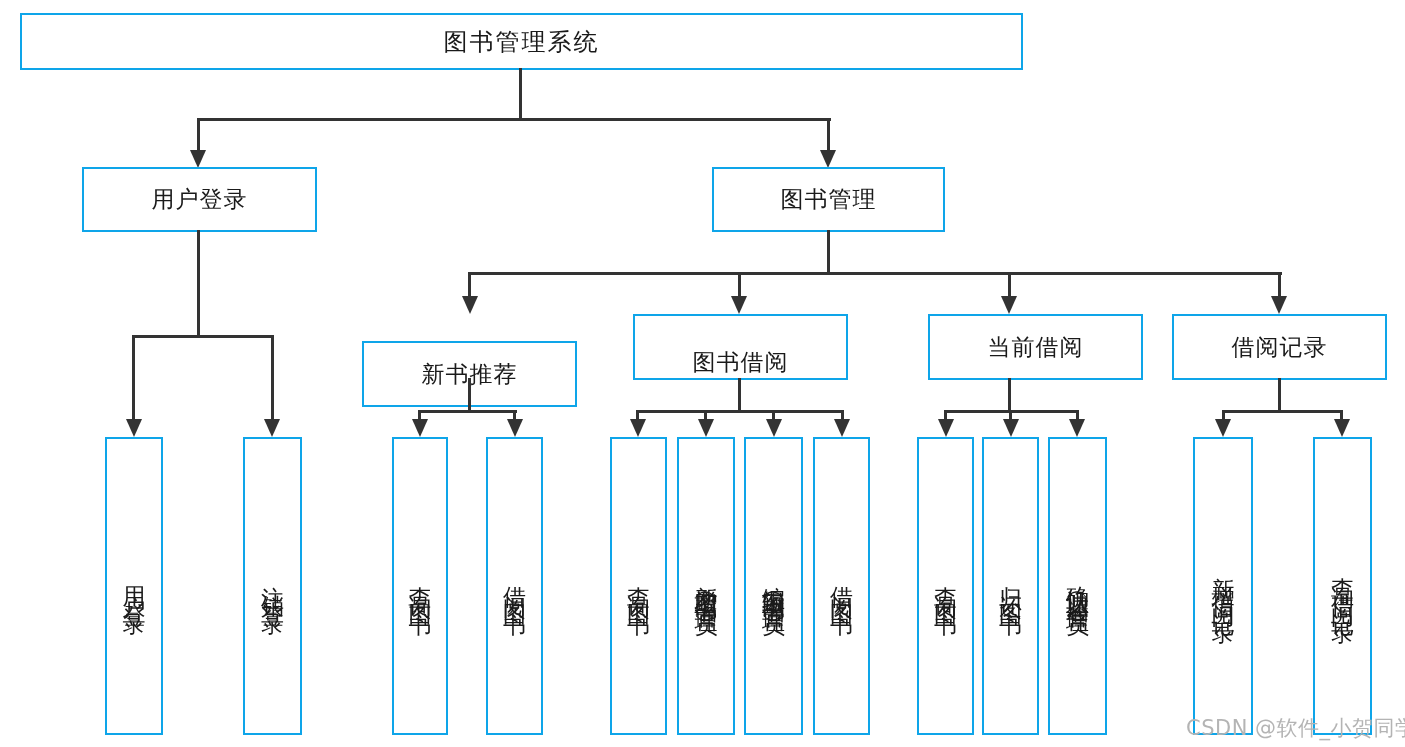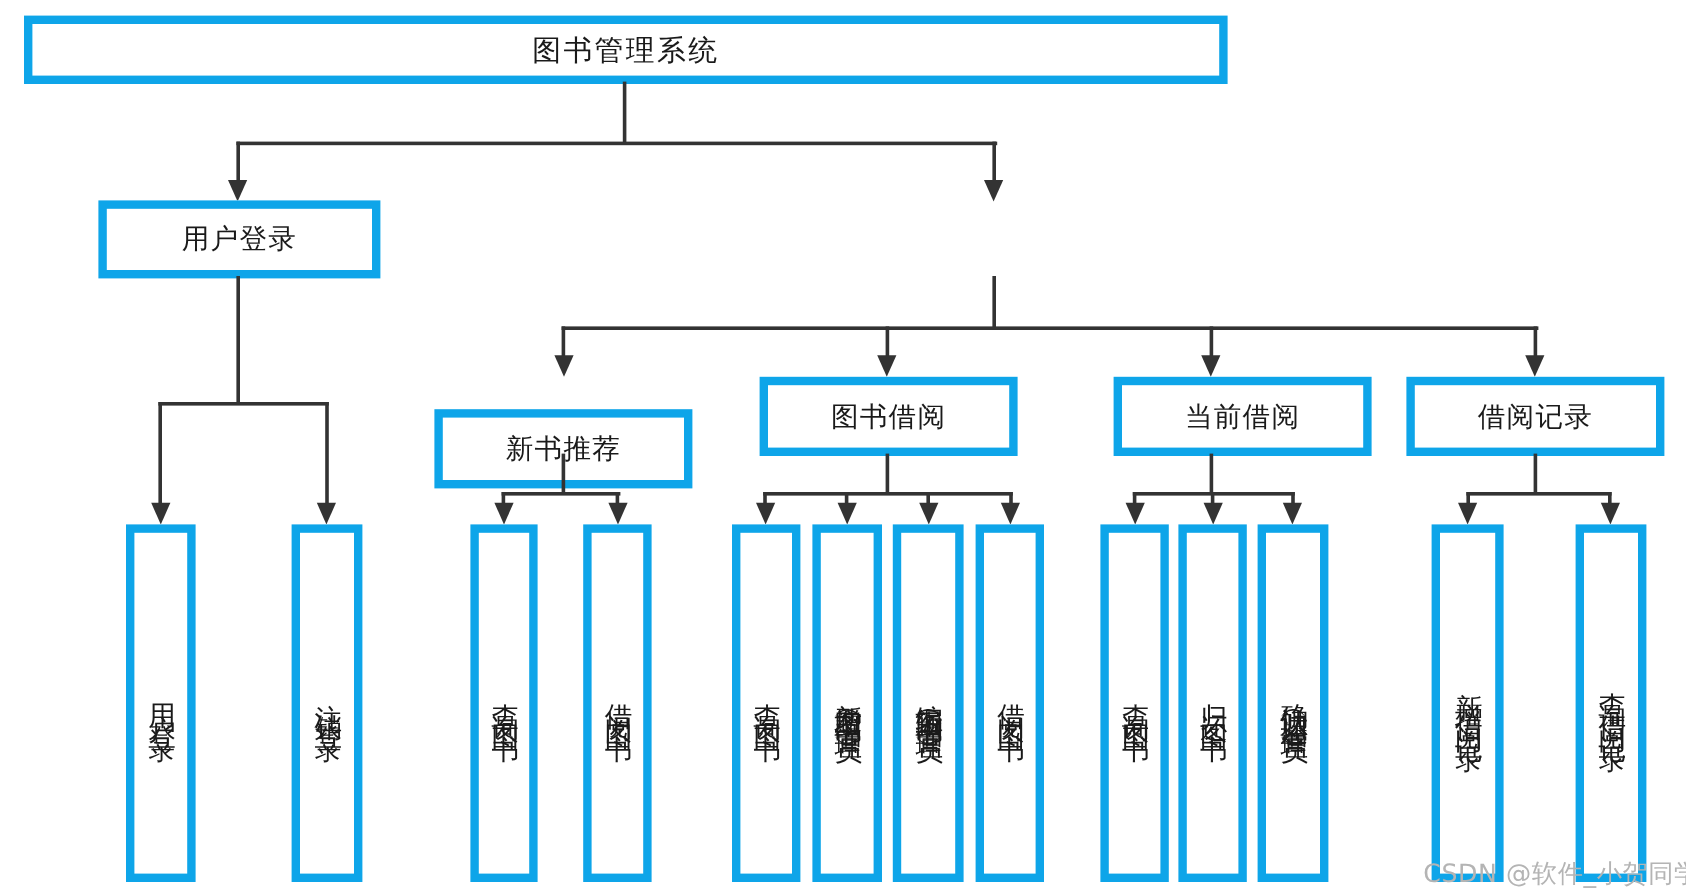--- a/index.html
+++ b/index.html
@@ -8,21 +8,21 @@
     position: relative;
     width: 1405px;
     height: 747px;
     background: #ffffff;
     overflow: hidden;
     font-family: "DejaVu Sans", sans-serif;
     color: #1a1a1a;
   }
   .box {
     position: absolute;
-    border: 7px solid #0ea5e9;
+    border: 2px solid #0ea5e9;
     background: #ffffff;
     display: flex;
     align-items: center;
     justify-content: center;
     text-align: center;
   }
   .h-label { font-size: 23px; letter-spacing: 1px; white-space: nowrap; }
   .root-label { font-size: 24px; letter-spacing: 2px; }
   .leaf {
     writing-mode: vertical-rl;
@@ -63,20 +63,23 @@
   <div class="vline" style="left:519px; top:68px; height:52px;"></div>
   <div class="hline" style="left:197px; top:118px; width:634px;"></div>
   <div class="vline" style="left:197px; top:118px; height:34px;"></div>
   <div class="arrow-down" style="left:190px; top:150px;"></div>
   <div class="vline" style="left:827px; top:118px; height:34px;"></div>
   <div class="arrow-down" style="left:820px; top:150px;"></div>
 
   <div class="box" style="left:82px; top:167px; width:235px; height:65px;">
     <span class="h-label">用户登录</span>
   </div>
+  <div class="box" style="left:712px; top:167px; width:233px; height:65px;">
+    <span class="h-label">图书管理</span>
+  </div>
 
   <div class="vline" style="left:197px; top:230px; height:107px;"></div>
   <div class="hline" style="left:132px; top:335px; width:142px;"></div>
   <div class="vline" style="left:132px; top:335px; height:86px;"></div>
   <div class="arrow-down" style="left:126px; top:419px;"></div>
   <div class="vline" style="left:271px; top:335px; height:86px;"></div>
   <div class="arrow-down" style="left:264px; top:419px;"></div>
 
   <div class="vline" style="left:827px; top:230px; height:44px;"></div>
   <div class="hline" style="left:468px; top:272px; width:814px;"></div>
@@ -85,21 +88,21 @@
   <div class="vline" style="left:738px; top:272px; height:26px;"></div>
   <div class="arrow-down" style="left:731px; top:296px;"></div>
   <div class="vline" style="left:1008px; top:272px; height:26px;"></div>
   <div class="arrow-down" style="left:1001px; top:296px;"></div>
   <div class="vline" style="left:1278px; top:272px; height:26px;"></div>
   <div class="arrow-down" style="left:1271px; top:296px;"></div>
 
   <div class="box" style="left:362px; top:314px; width:215px; height:66px;margin-top:27px;">
     <span class="h-label">新书推荐</span>
   </div>
-  <div class="box" style="left:633px; top:314px; width:215px; height:66px;">
+  <div class="box" style="left:633px; top:314px; width:215px; height:66px;align-items:flex-end;">
     <span class="h-label">图书借阅</span>
   </div>
   <div class="box" style="left:902px; top:314px; width:215px; height:66px;margin-left:26px;">
     <span class="h-label">当前借阅</span>
   </div>
   <div class="box" style="left:1172px; top:314px; width:215px; height:66px;">
     <span class="h-label">借阅记录</span>
   </div>
 
   <div class="vline" style="left:468px; top:378px; height:34px;"></div>

